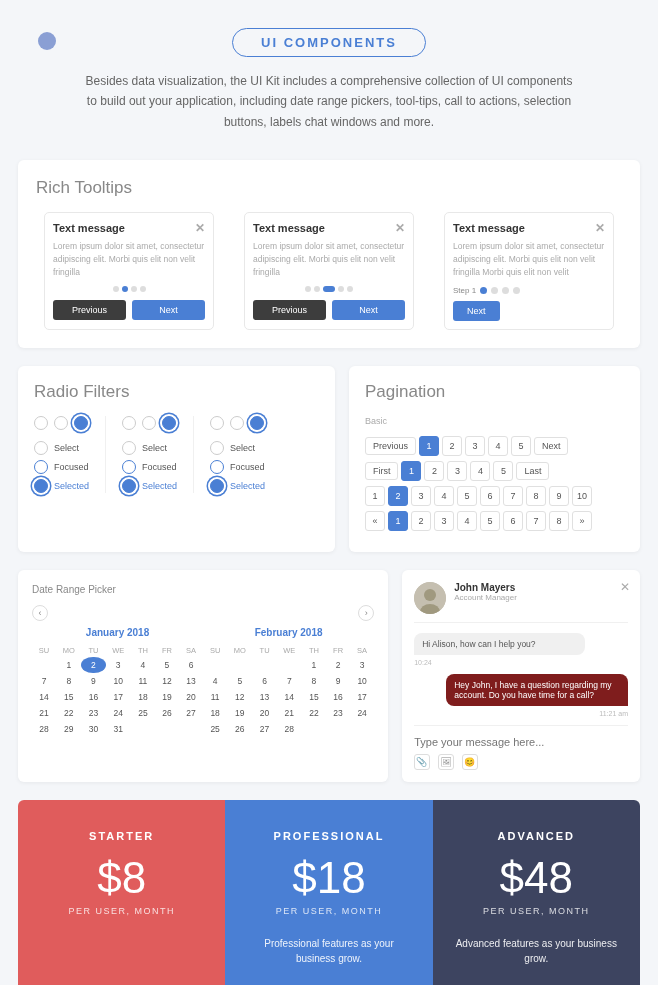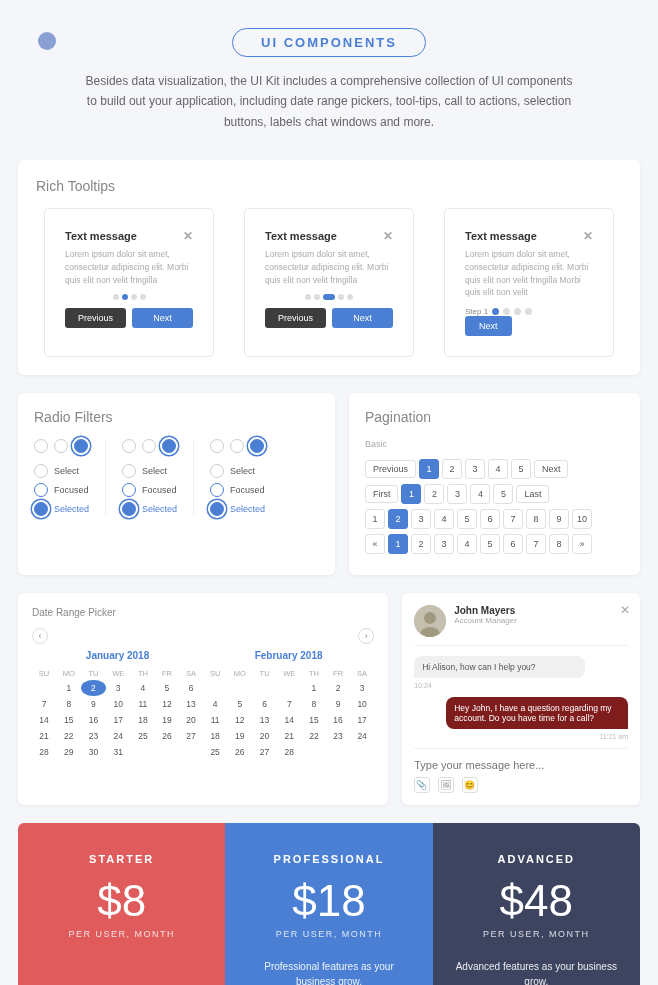--- a/index.html
+++ b/index.html
@@ -47,37 +47,37 @@
 
     
     .section-card {
       background: #fff;
       border-radius: 6px;
       margin: 18px 18px;
       padding: 18px;
       box-shadow: 0 1px 4px rgba(0,0,0,0.06);
     }
     .section-title {
-      font-size: 14px;
+      font-size: 17px;
       color: #888;
       margin-bottom: 14px;
       font-weight: 500;
     }
 
     
     .tooltips-row {
       display: flex;
       gap: 14px;
       justify-content: space-around;
     }
     .tooltip-card {
       border: 1px solid #e8e8e8;
       border-radius: 5px;
       width: 170px;
-      padding: 20px;
+      padding: 8px;
       position: relative;
       background: #fff;
     }
     .tooltip-card-title {
       font-size: 11px;
       font-weight: 600;
       color: #333;
       margin-bottom: 5px;
       display: flex;
       justify-content: space-between;
@@ -137,21 +137,21 @@
       border: none;
       border-radius: 3px;
       font-size: 9px;
       cursor: pointer;
       text-align: center;
     }
     .tooltip-steps {
       display: flex;
       align-items: center;
       gap: 4px;
-      margin-bottom: 0;
+      margin-bottom: 6px;
       font-size: 8px;
       color: #888;
     }
     .step-dot {
       width: 7px;
       height: 7px;
       border-radius: 50%;
       background: #4a7fd4;
     }
     .step-dot-empty {

